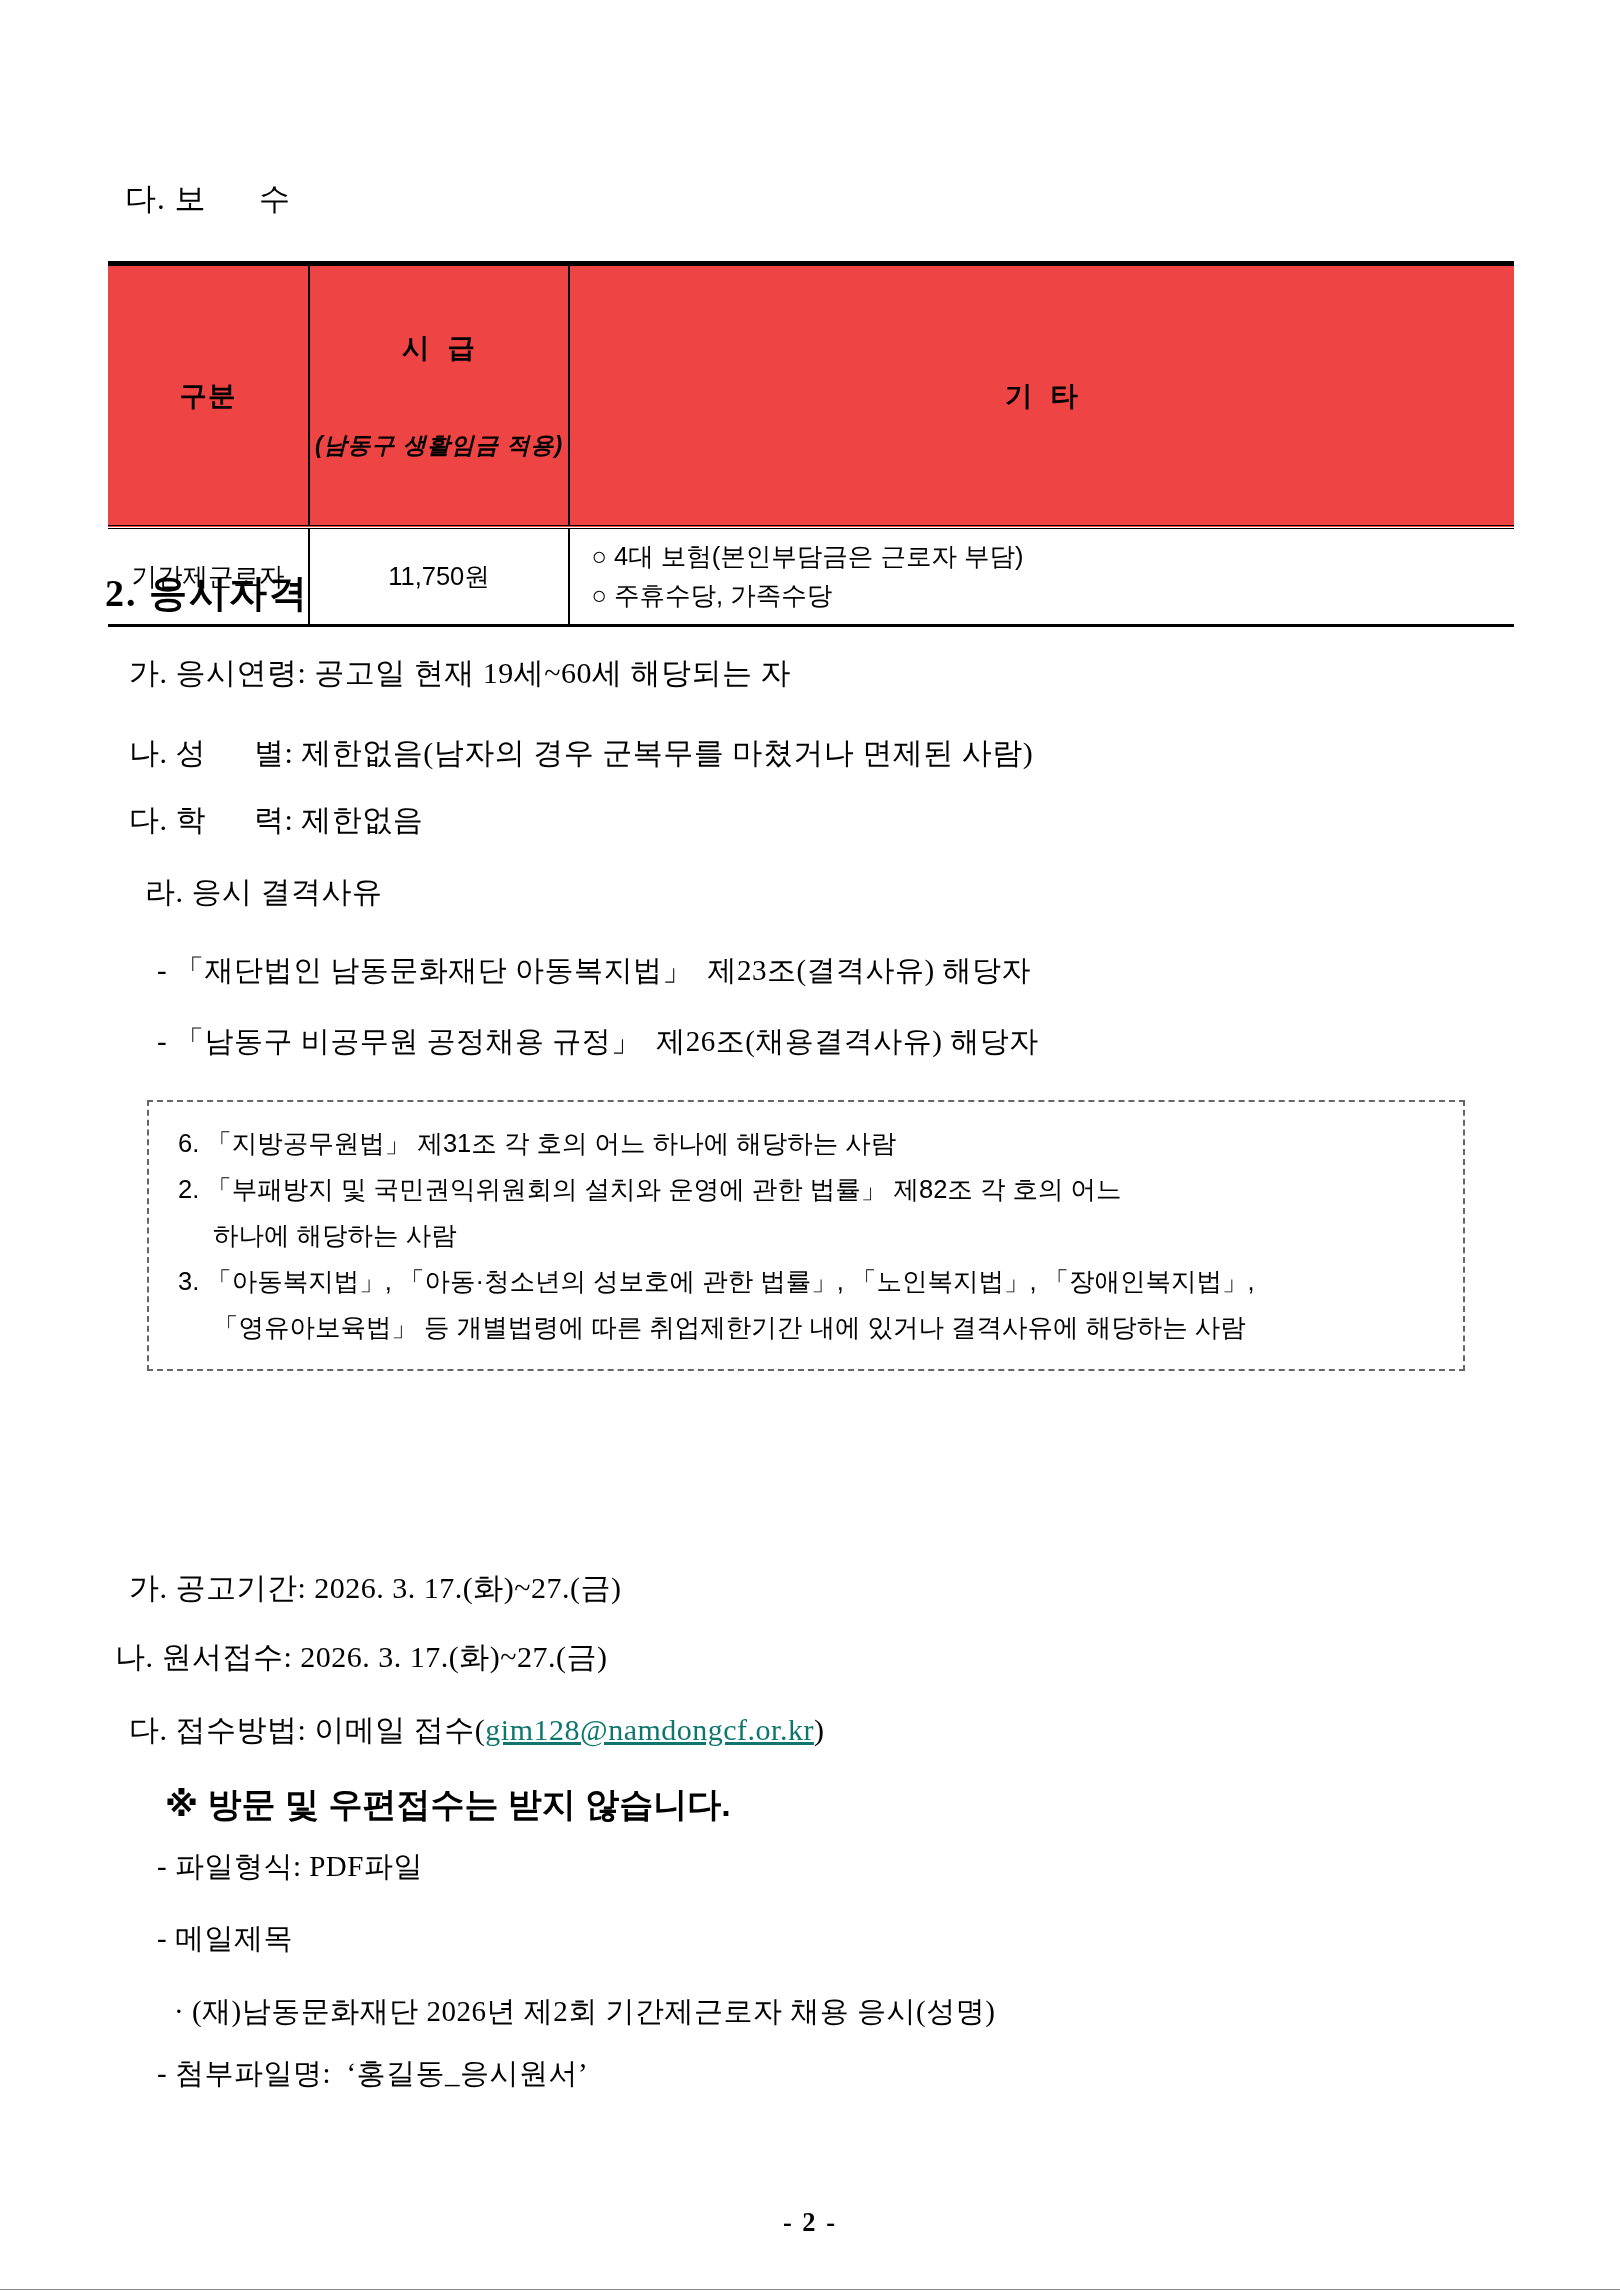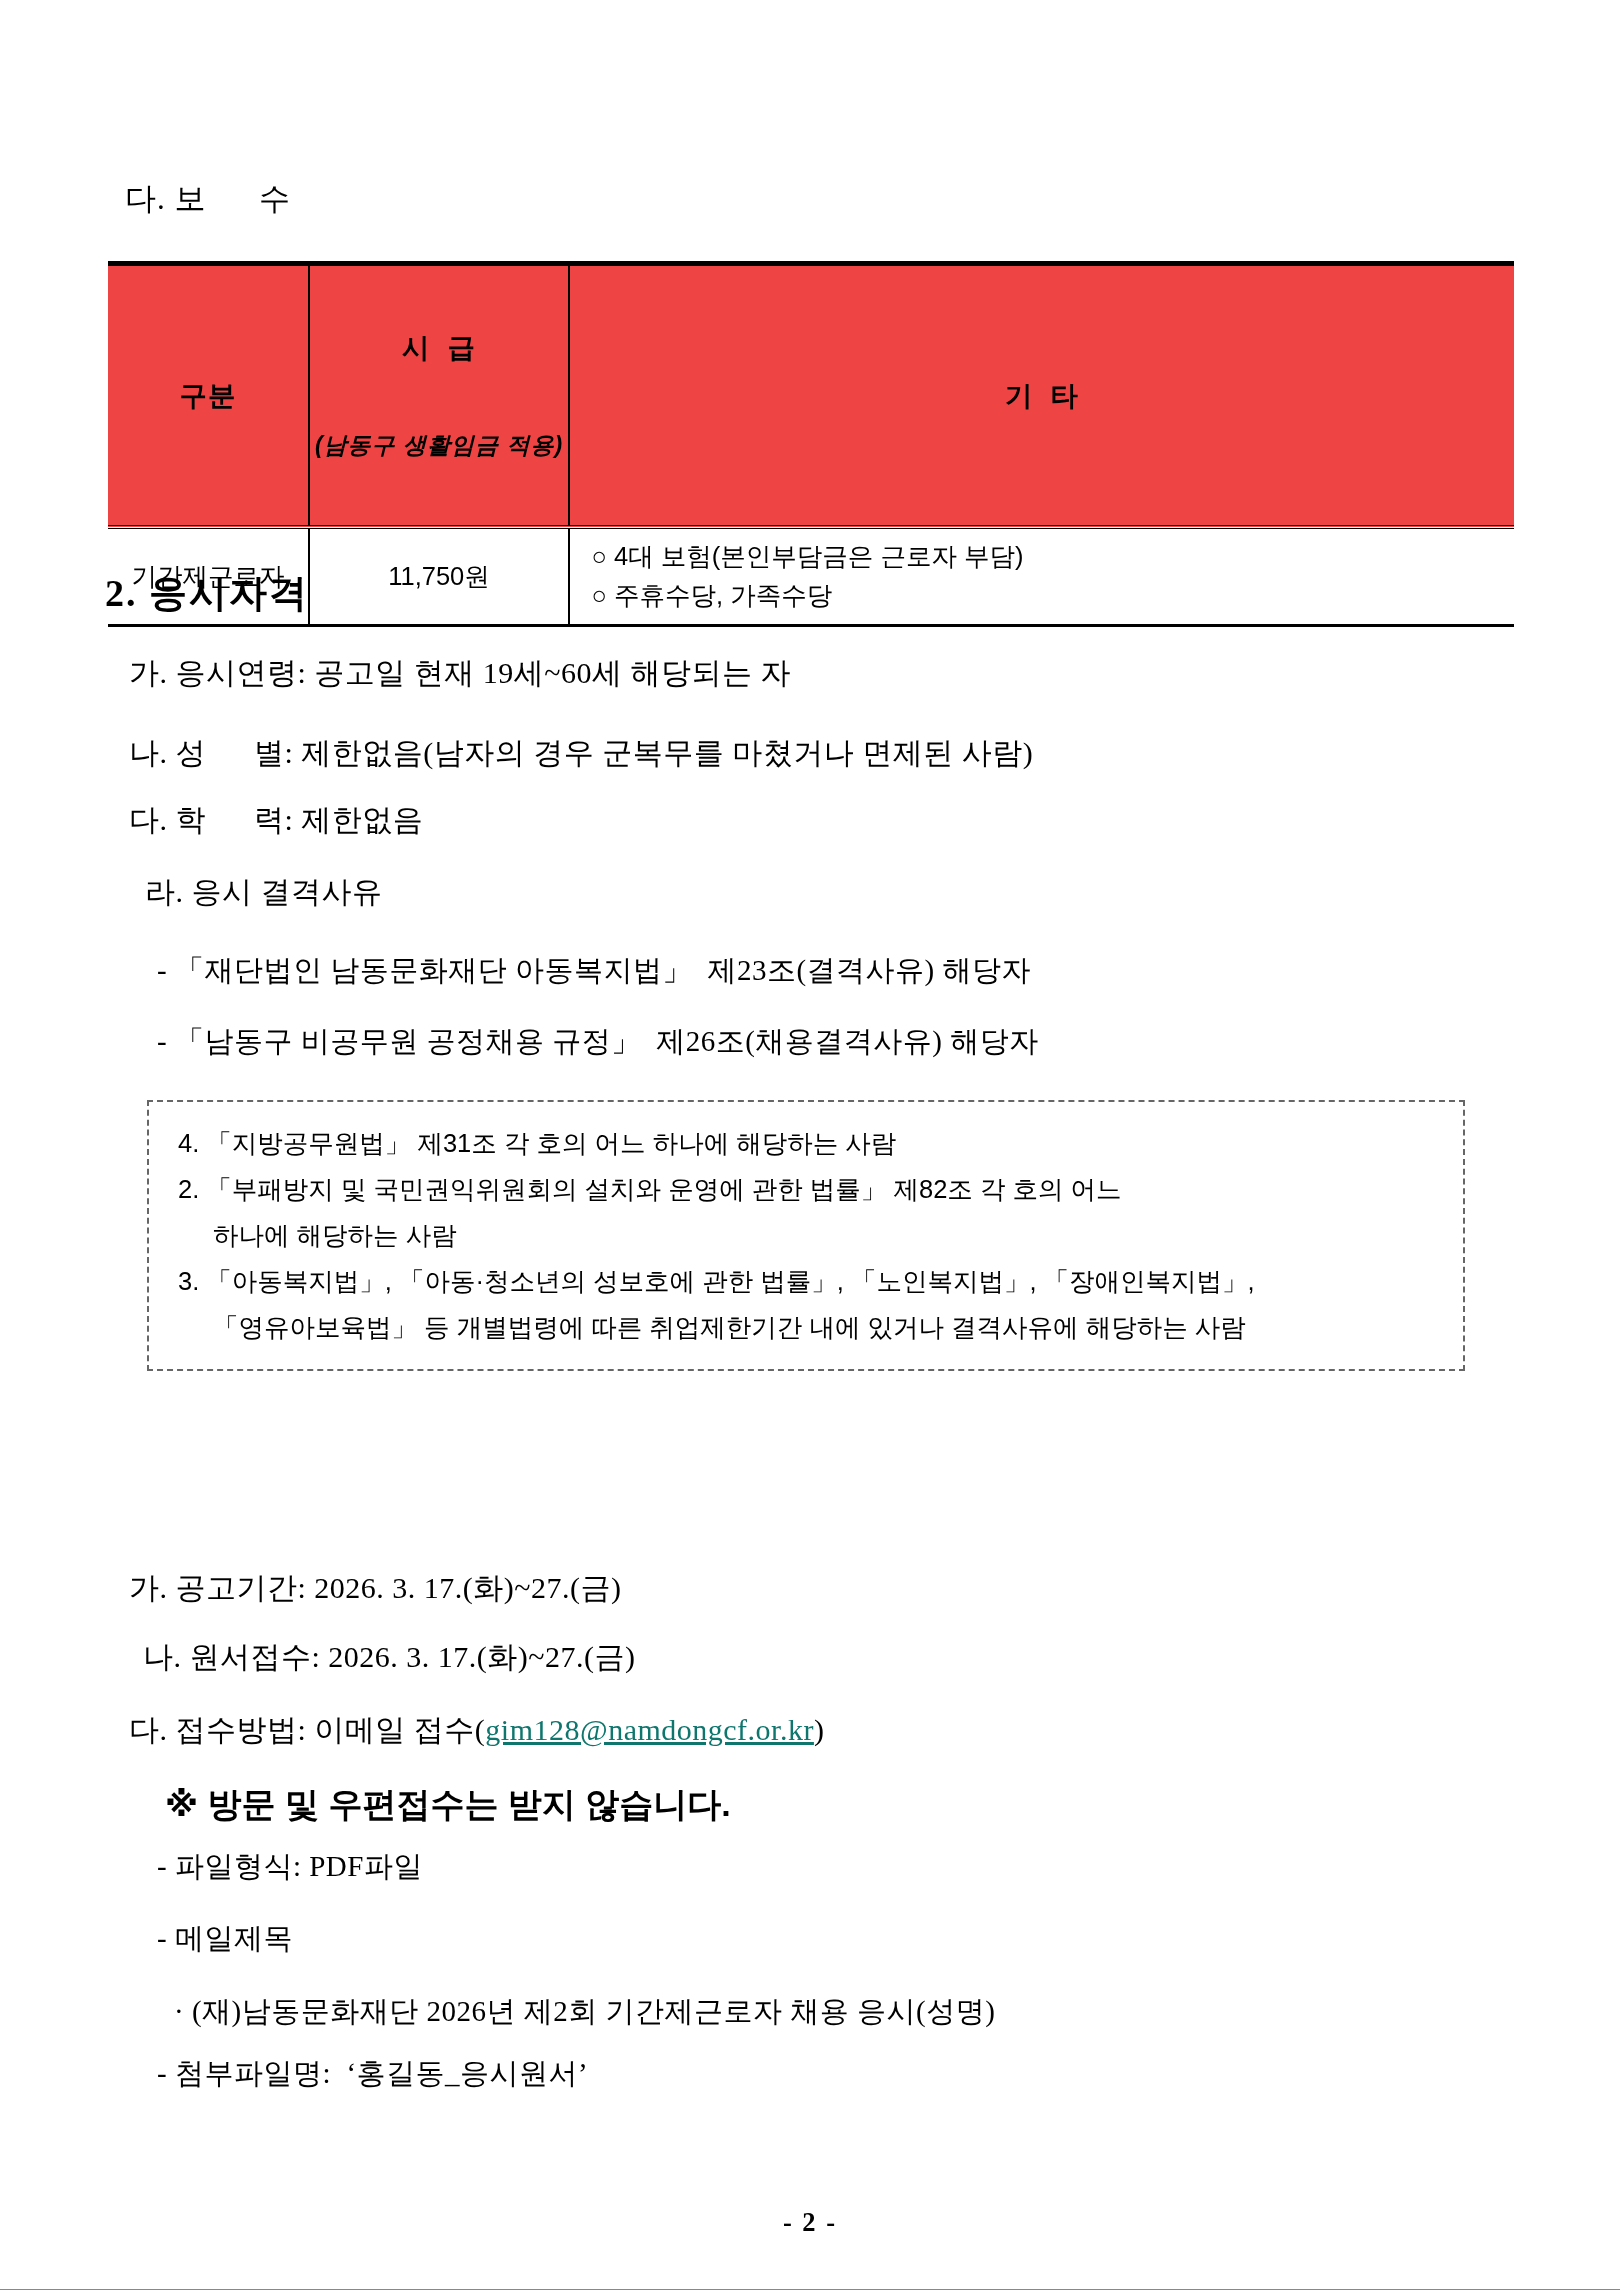--- a/index.html
+++ b/index.html
@@ -85,30 +85,30 @@
 
   <div class="serif-line" style="left:129px; top:653px;">가. 응시연령: 공고일 현재 19세~60세 해당되는 자</div>
   <div class="serif-line" style="left:129px; top:733px;">나. 성      별: 제한없음(남자의 경우 군복무를 마쳤거나 면제된 사람)</div>
   <div class="serif-line" style="left:129px; top:800px;">다. 학      력: 제한없음</div>
   <div class="serif-line" style="left:145px; top:872px;">라. 응시 결격사유</div>
 
   <div class="dash-line" style="top:951px;">- 「재단법인 남동문화재단 아동복지법」  제23조(결격사유) 해당자</div>
   <div class="dash-line" style="top:1022px;">- 「남동구 비공무원 공정채용 규정」  제26조(채용결격사유) 해당자</div>
 
   <div class="dq-box">
-    <div class="dq-item">4. 「지방공무원법」 제31조 각 호의 어느 하나에 해당하는 사람</div>
+    <div class="dq-item">6. 「지방공무원법」 제31조 각 호의 어느 하나에 해당하는 사람</div>
     <div class="dq-item">2. 「부패방지 및 국민권익위원회의 설치와 운영에 관한 법률」 제82조 각 호의 어느
 하나에 해당하는 사람</div>
     <div class="dq-item">3. 「아동복지법」, 「아동·청소년의 성보호에 관한 법률」, 「노인복지법」, 「장애인복지법」,
 「영유아보육법」 등 개별법령에 따른 취업제한기간 내에 있거나 결격사유에 해당하는 사람</div>
   </div>
 
 
   <div class="serif-line" style="left:129px; top:1568px;">가. 공고기간: 2026. 3. 17.(화)~27.(금)</div>
-  <div class="serif-line" style="left:143px; top:1637px;">나. 원서접수: 2026. 3. 17.(화)~27.(금)</div>
+  <div class="serif-line" style="left:115px; top:1637px;">나. 원서접수: 2026. 3. 17.(화)~27.(금)</div>
 
   <div class="serif-line" style="left:129px; top:1710px;"><span>다. 접수방법: 이메일 접수(</span><a href="#" class="email-link">gim128@namdongcf.or.kr</a><span>)</span></div>
 
   <div class="note-line" style="top:1782px;">※ 방문 및 우편접수는 받지 않습니다.</div>
 
   <div class="dash-line" style="top:1847px;">- 파일형식: PDF파일</div>
   <div class="dash-line" style="top:1919px;">- 메일제목</div>
   <div class="bullet-line" style="top:1992px;">· (재)남동문화재단 2026년 제2회 기간제근로자 채용 응시(성명)</div>
   <div class="dash-line" style="top:2054px;">- 첨부파일명:  ‘홍길동_응시원서’</div>
 

